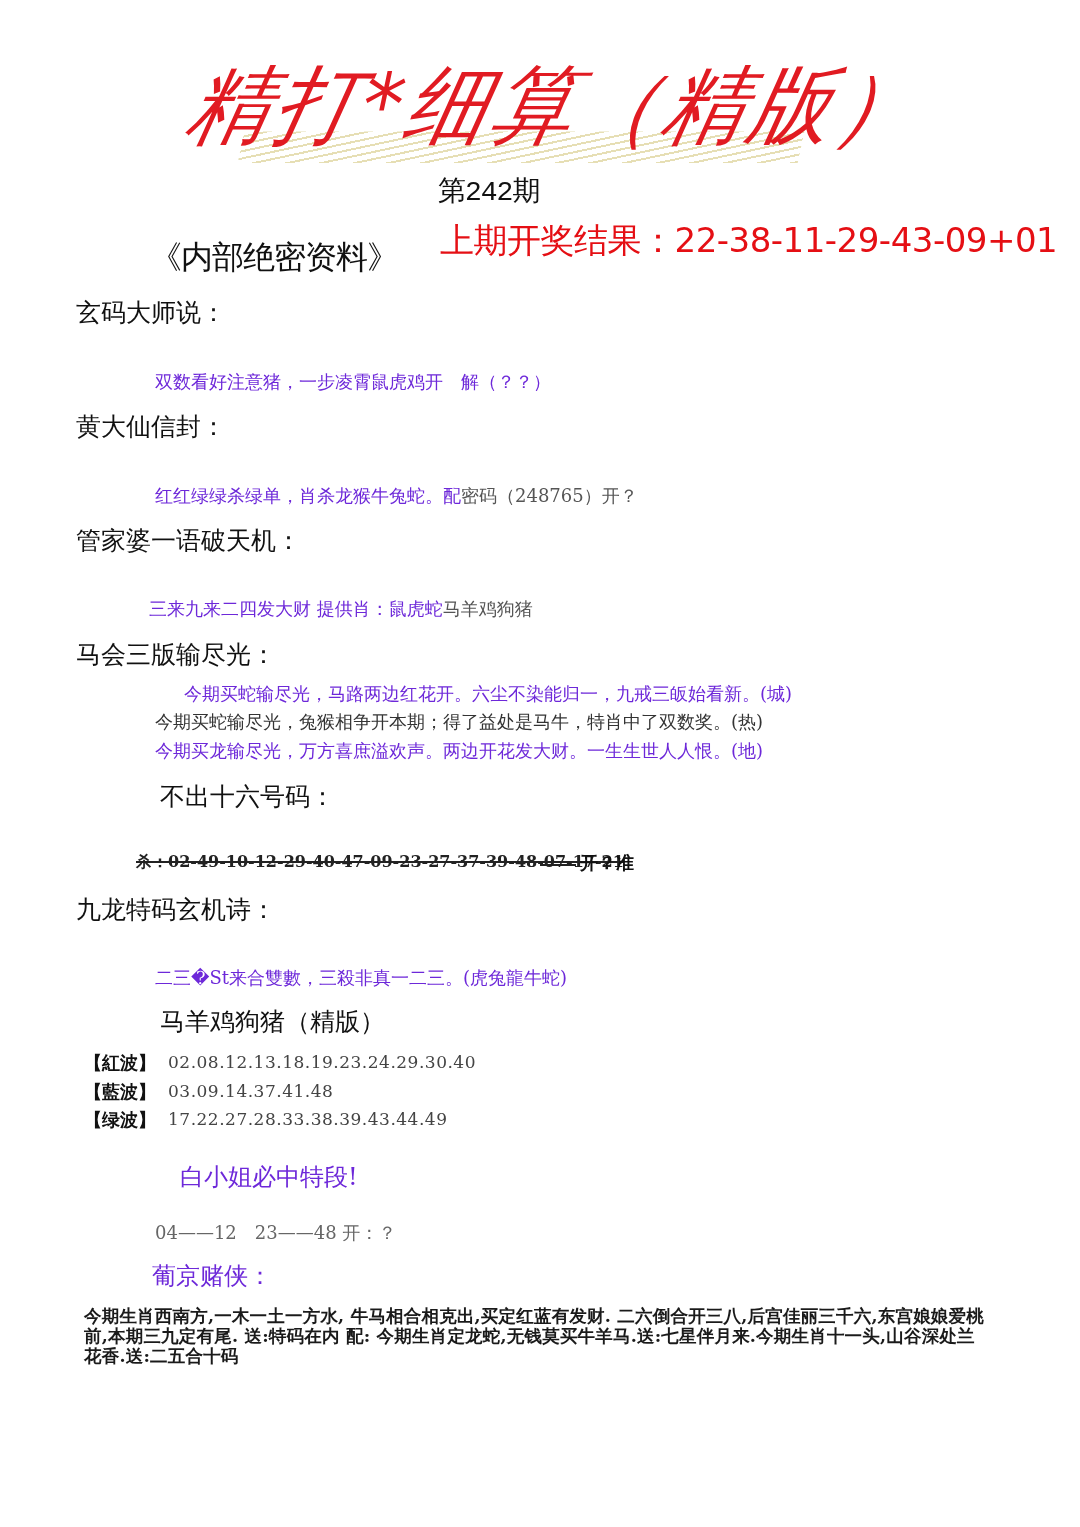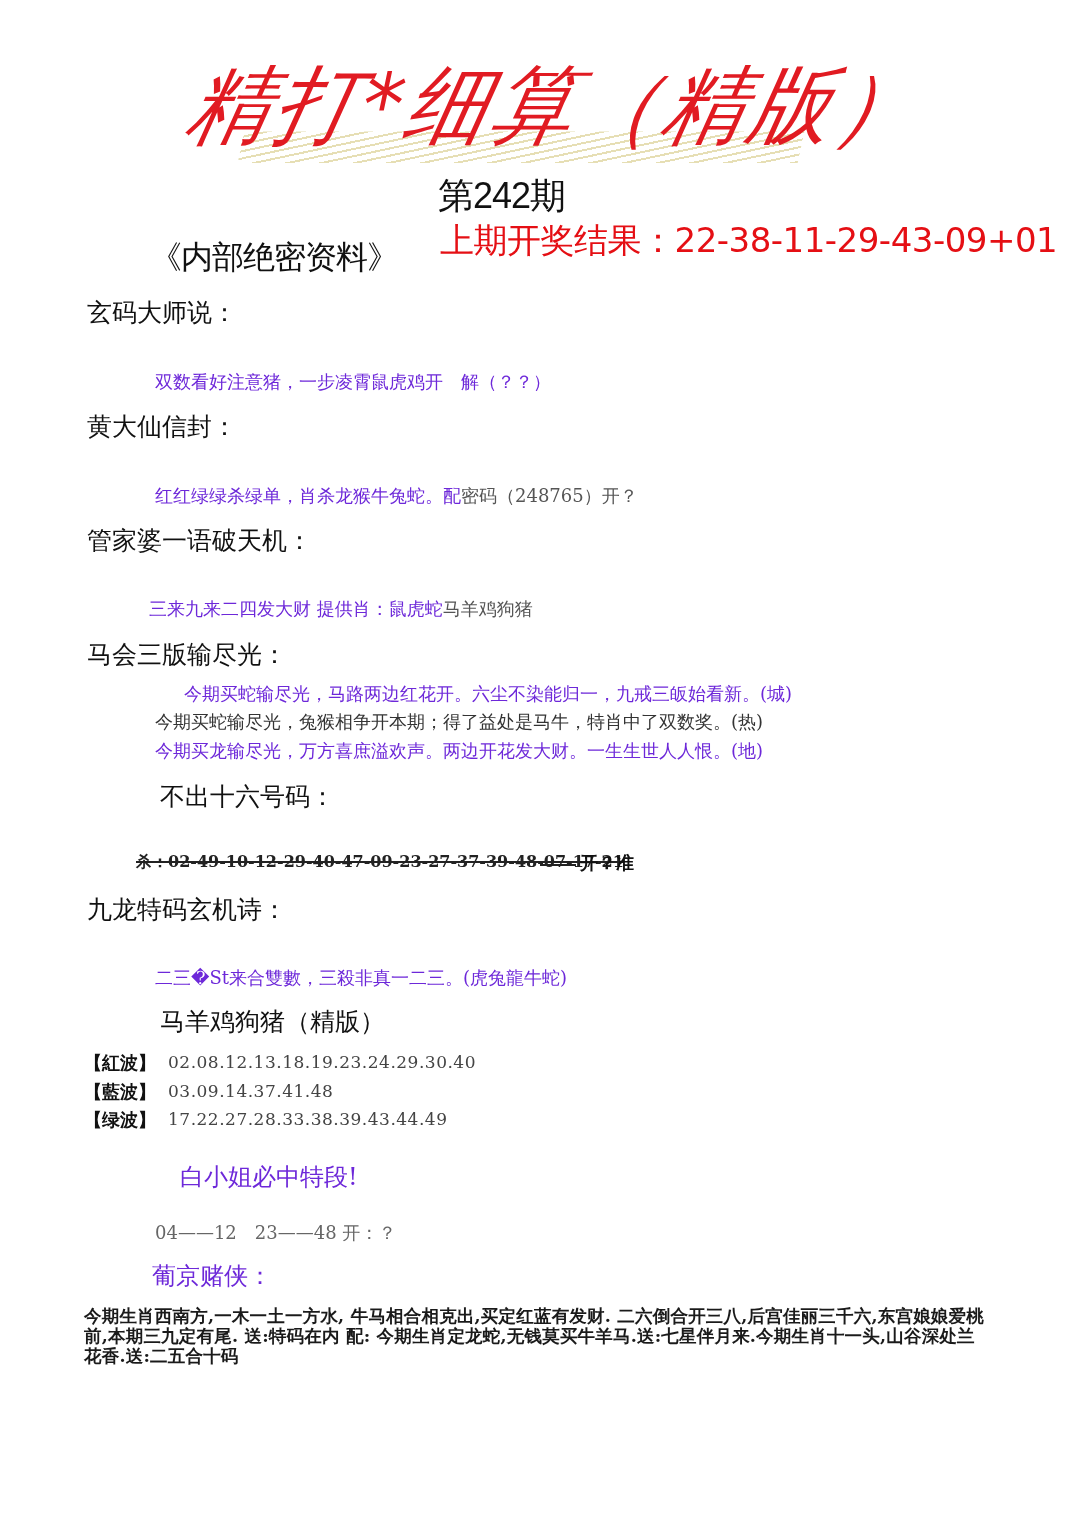--- a/index.html
+++ b/index.html
@@ -15,29 +15,29 @@
       letter-spacing: 4px; font-style: italic;
       transform: skewX(-12deg) scaleY(1.05);
       transform-origin: left top;
     }
     .banner-shadow {
       position: absolute; left: 60px; top: 70px; width: 560px; height: 30px;
       background: repeating-linear-gradient(-12deg, rgba(190,170,60,0.55) 0 2px, transparent 2px 7px);
       opacity: 0.7; z-index: -1;
     }
     .issue {
-      left: 438px; top: 172px; font-family: Liberation Sans, sans-serif;
-      font-size: 36px; color: #111; letter-spacing: -1px;
+      left: 438px; top: 172px; font-family: Liberation Mono, monospace;
+      font-size: 28px; color: #111; letter-spacing: -1px;
     }
     .result {
       left: 440px; top: 218px; font-family: "DejaVu Sans", sans-serif;
       font-size: 34px; color: #e50f14; letter-spacing: -0.5px;
     }
     .doc-title { left: 150px; top: 236px; font-size: 32px; color: #111; letter-spacing: -1px; }
-    .heading { font-size: 25px; color: #111; left: 87px; }
+    .heading { font-size: 25px; color: #111; left: 76px; }
     .body-line { font-size: 18px; color: #333; }
     .bold { font-weight: normal; color: #6d28d9; }
     .gray { color: #555; font-weight: normal; }
     .strike-line {
       left: 136px; top: 852px; font-size: 16px; font-weight: bold; color: #222;
       text-decoration: line-through; text-decoration-thickness: 2px;
     }
     .strike-tail { left: 545px; top: 851px; font-size: 18px; font-weight: bold; color: #111; }
     .dash-bar { left: 540px; top: 864px; width: 36px; height: 2px; background: #222; }
     .wave-label { font-size: 18px; font-weight: bold; color: #111; left: 84px; text-align: center; }

